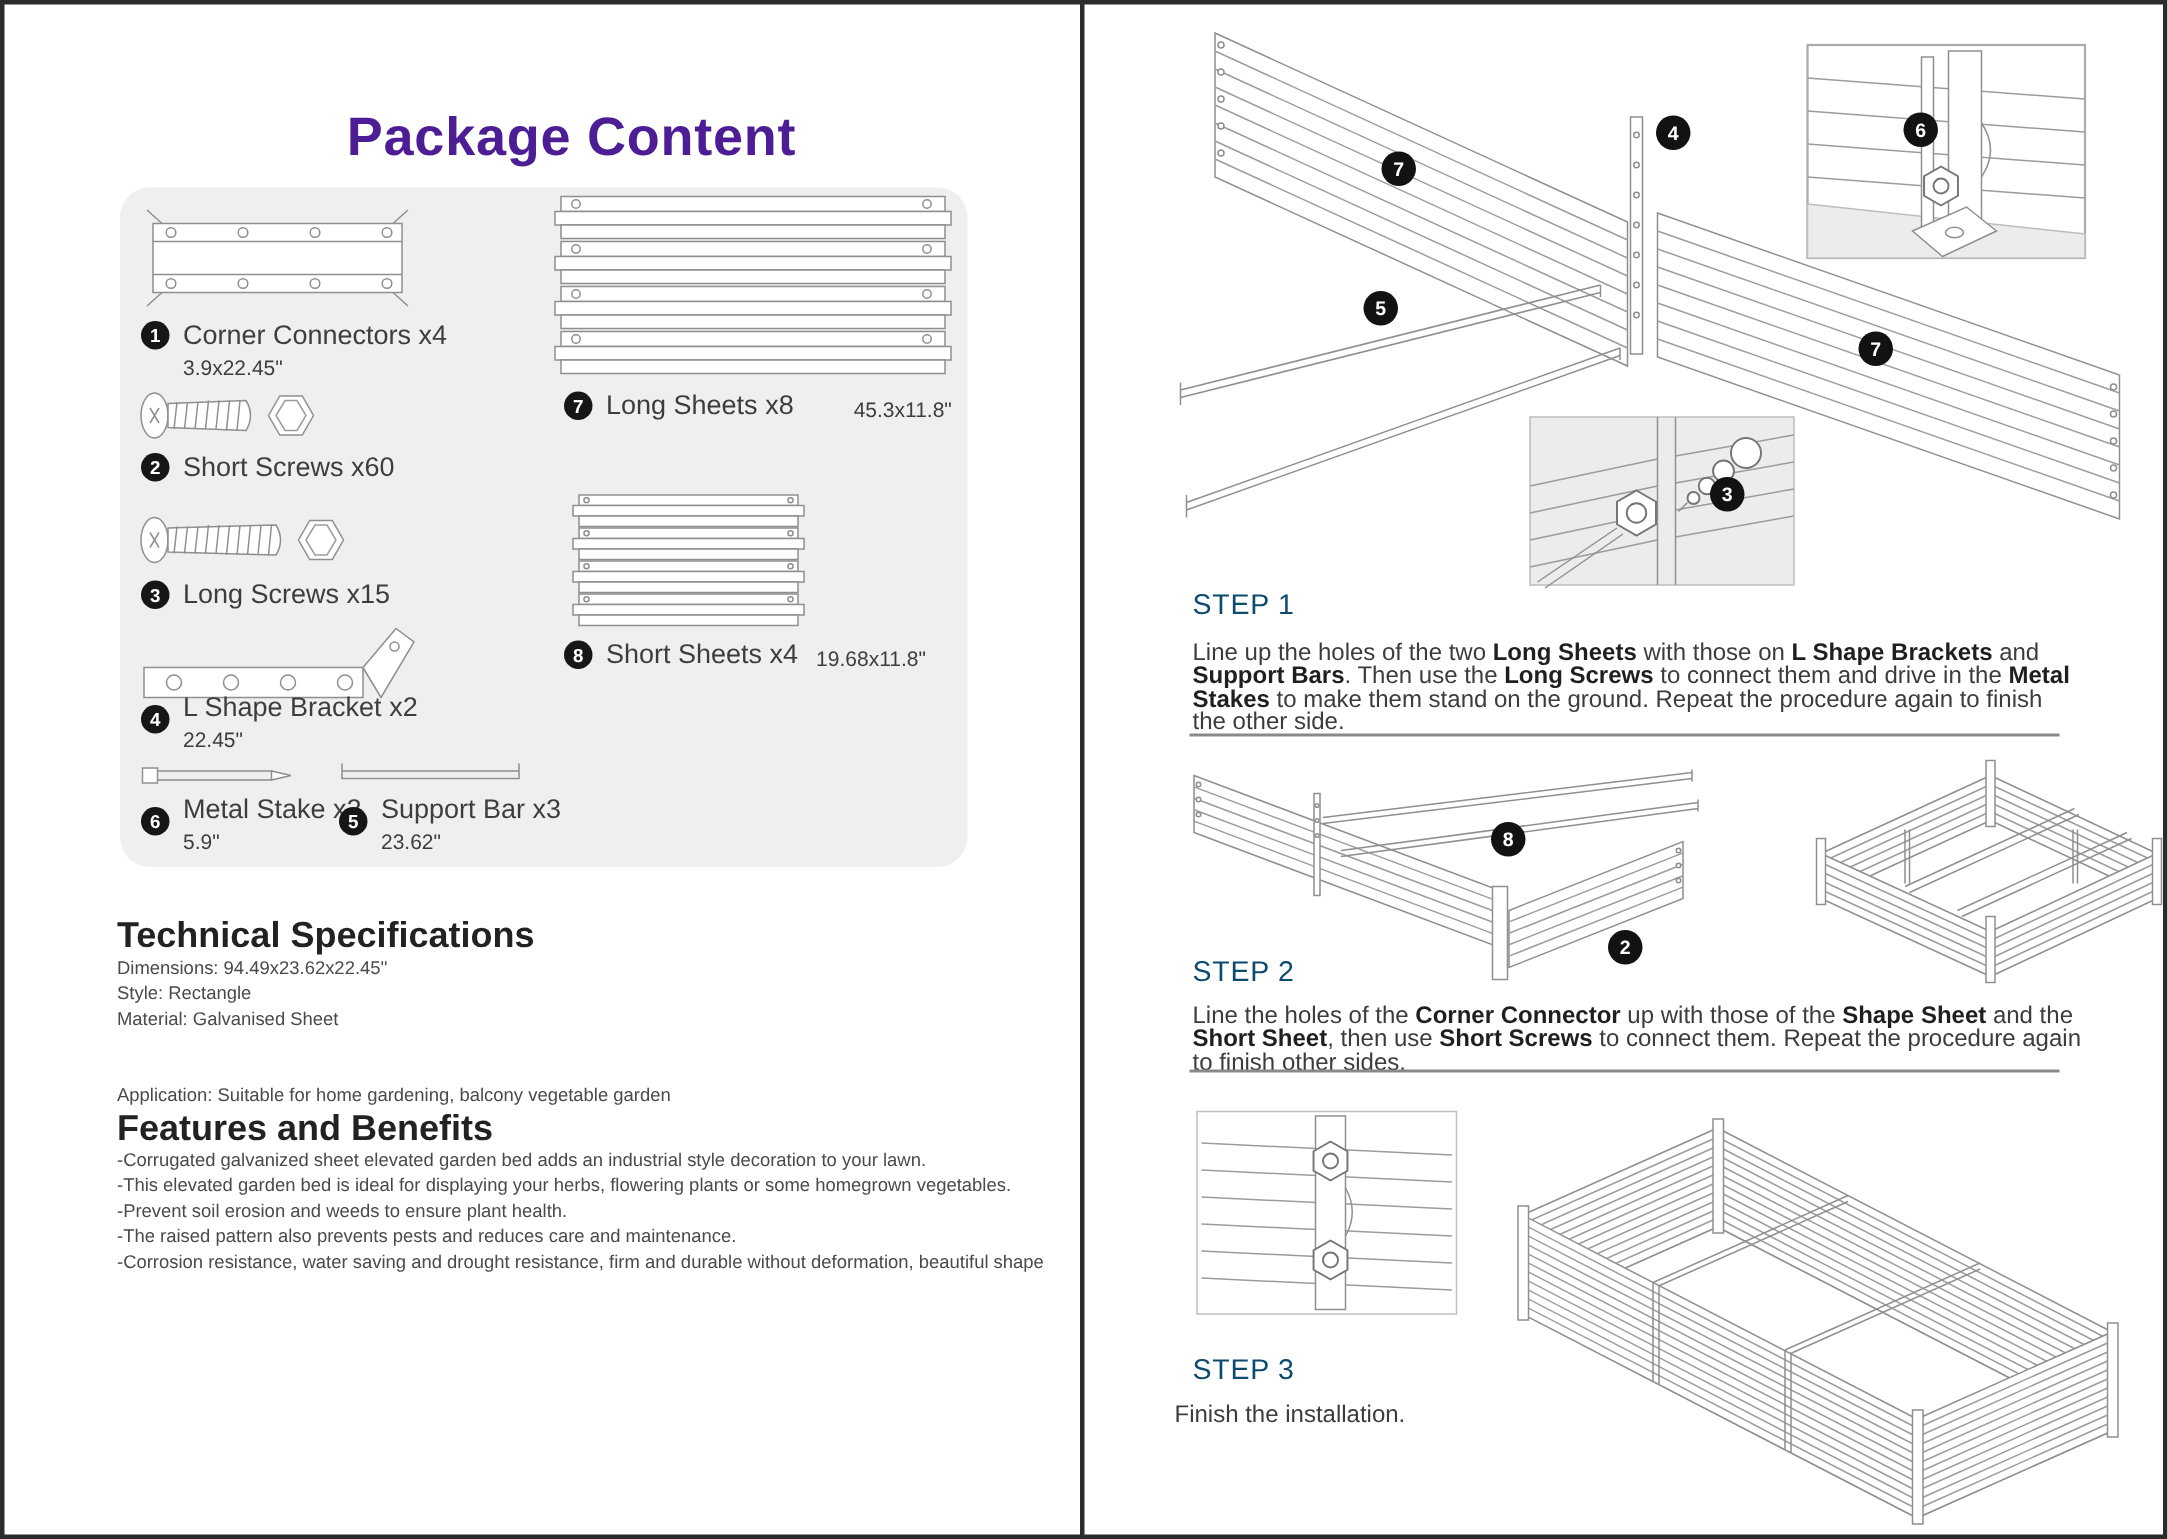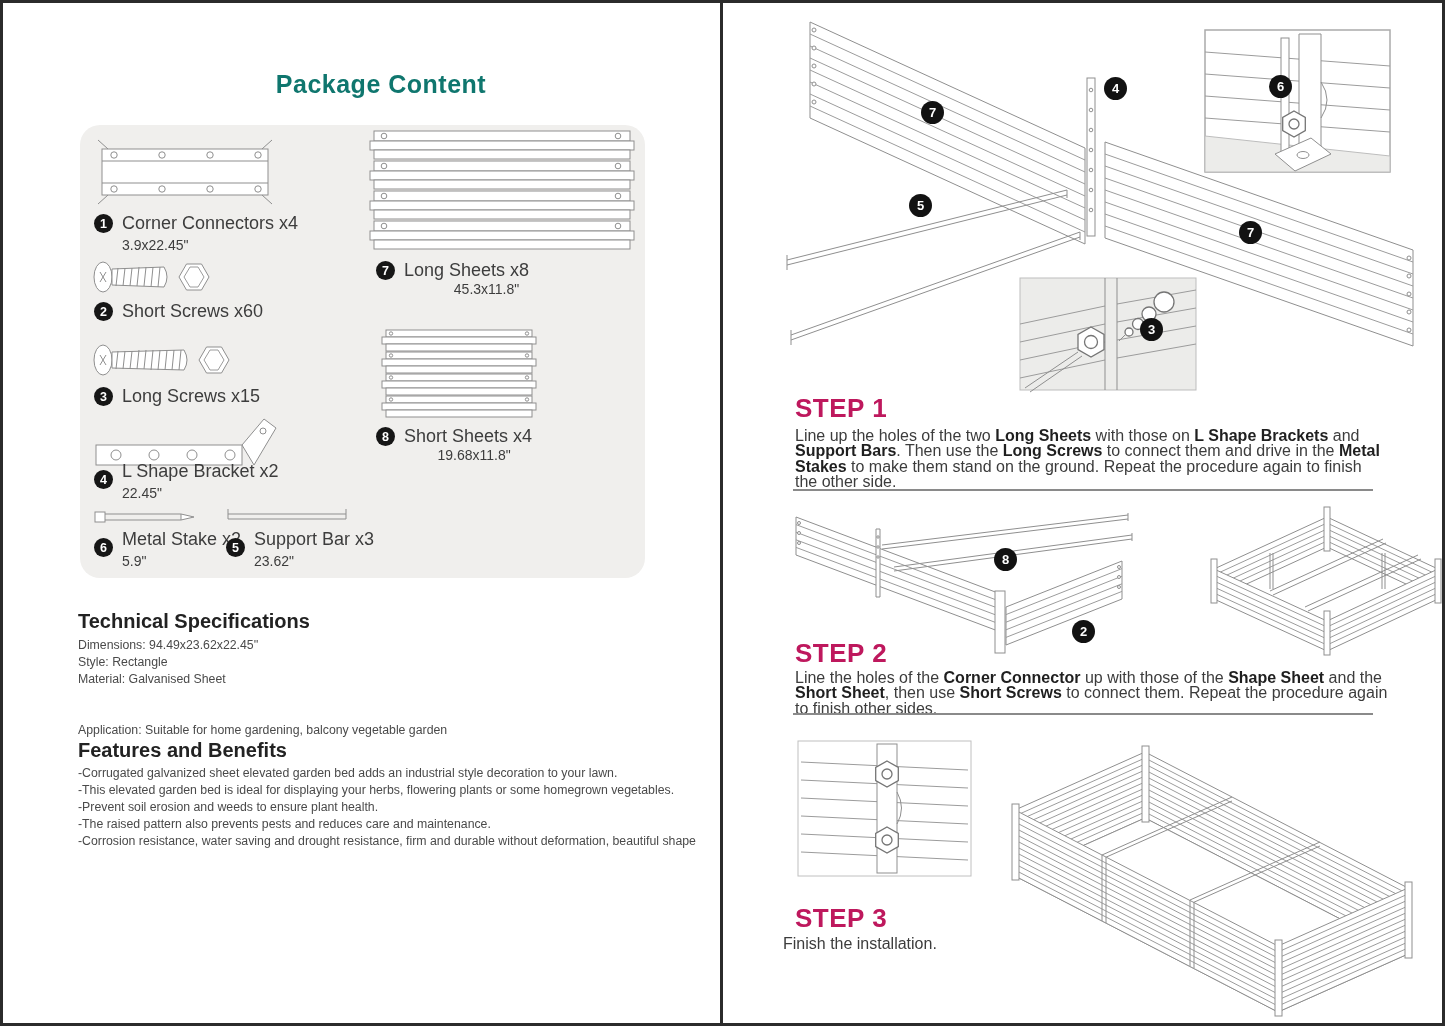--- a/index.html
+++ b/index.html
@@ -2,40 +2,40 @@
 <html><head>
 <meta charset="utf-8">
 <style>
   html,body{margin:0;padding:0;background:#ffffff;}
   .page{position:relative;width:1445px;height:1026px;background:#ffffff;overflow:hidden;
         font-family:"Liberation Sans",sans-serif;box-shadow:inset 0 0 0 3px #2b2b2b;}
   .divider{position:absolute;left:720px;top:0;width:3px;height:100%;background:#2b2b2b;}
 
   
   .pkg-title{position:absolute;left:20px;top:70px;width:722px;text-align:center;
-             font-size:25px;font-weight:bold;color:#0f766e;letter-spacing:.5px;}
+             font-size:36px;font-weight:bold;color:#4c1d95;letter-spacing:.5px;}
   .pkg-panel{position:absolute;left:80px;top:125px;width:565px;height:453px;
              background:#f0efed;border-radius:20px;}
   .pkg-item{position:absolute;display:flex;gap:9px;align-items:flex-start;}
   .pkg-badge{width:19px;height:19px;border-radius:50%;background:#161616;color:#fff;
              font-weight:bold;font-size:12.5px;display:flex;align-items:center;
              justify-content:center;flex:0 0 19px;margin-top:1px;}
   .pkg-text{display:flex;flex-direction:column;}
   .pkg-label{font-size:18px;color:#3d3d3d;}
   .pkg-dim{font-size:14px;color:#3d3d3d;margin-top:3px;}
-  .pkg-item.inline .pkg-text{flex-direction:column;align-items:center;}
+  .pkg-item.inline .pkg-text{flex-direction:row;align-items:flex-end;}
   .pkg-item.inline .pkg-dim{margin:0 0 0 40px;}
   .pkg-item.inline.tight .pkg-dim{margin-left:12px;}
   .pkg-item.midbadge .pkg-badge{margin-top:9px;}
 
-  .sec-head{position:absolute;font-size:20px;font-weight:bold;color:#222222;}
+  .sec-head{position:absolute;font-size:24px;font-weight:bold;color:#222222;}
   .sec-line{position:absolute;font-size:12.3px;color:#4a4a4a;white-space:nowrap;}
 
   
-  .step-title{position:absolute;font-size:26px;font-weight:bold;color:#be185d;letter-spacing:.5px;}
+  .step-title{position:absolute;font-size:19px;font-weight:normal;color:#0c4a6e;letter-spacing:.5px;}
   .step-body{position:absolute;font-size:16px;color:#3c3c3c;line-height:15.4px;}
   .step-body b{color:#1f1f1f;}
   .hrule{position:absolute;height:2px;background:#8a8a8a;}
   .badge{position:absolute;width:23px;height:23px;border-radius:50%;background:#121212;color:#ffffff;
          font-size:13px;font-weight:bold;display:flex;align-items:center;justify-content:center;}
 
   svg{position:absolute;overflow:visible;}
   .s{stroke:#8f8f8f;fill:none;stroke-width:1;}
   .s9{stroke:#9c9c9c;fill:none;stroke-width:1;}
   .sw{stroke:#8f8f8f;fill:#ffffff;stroke-width:1;}

